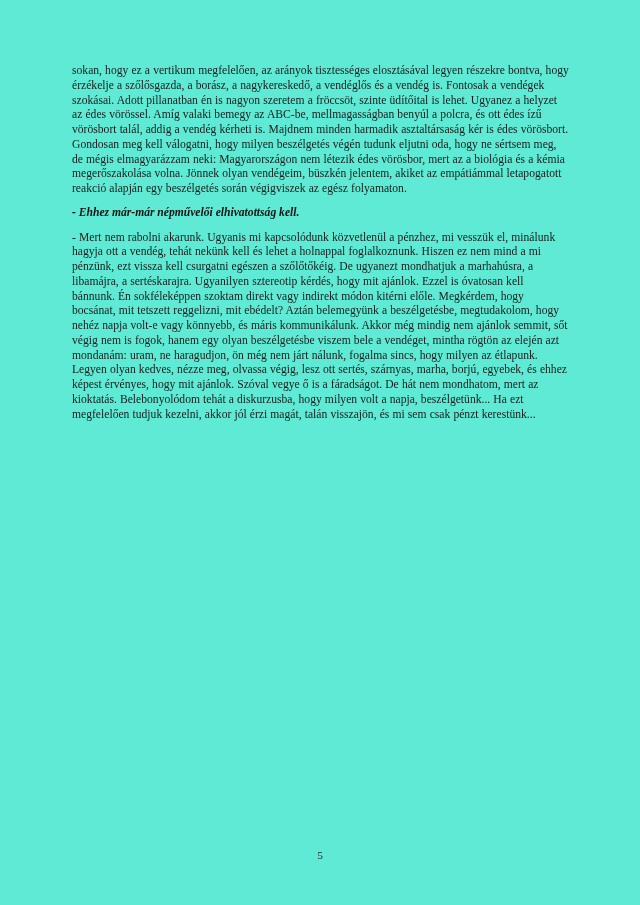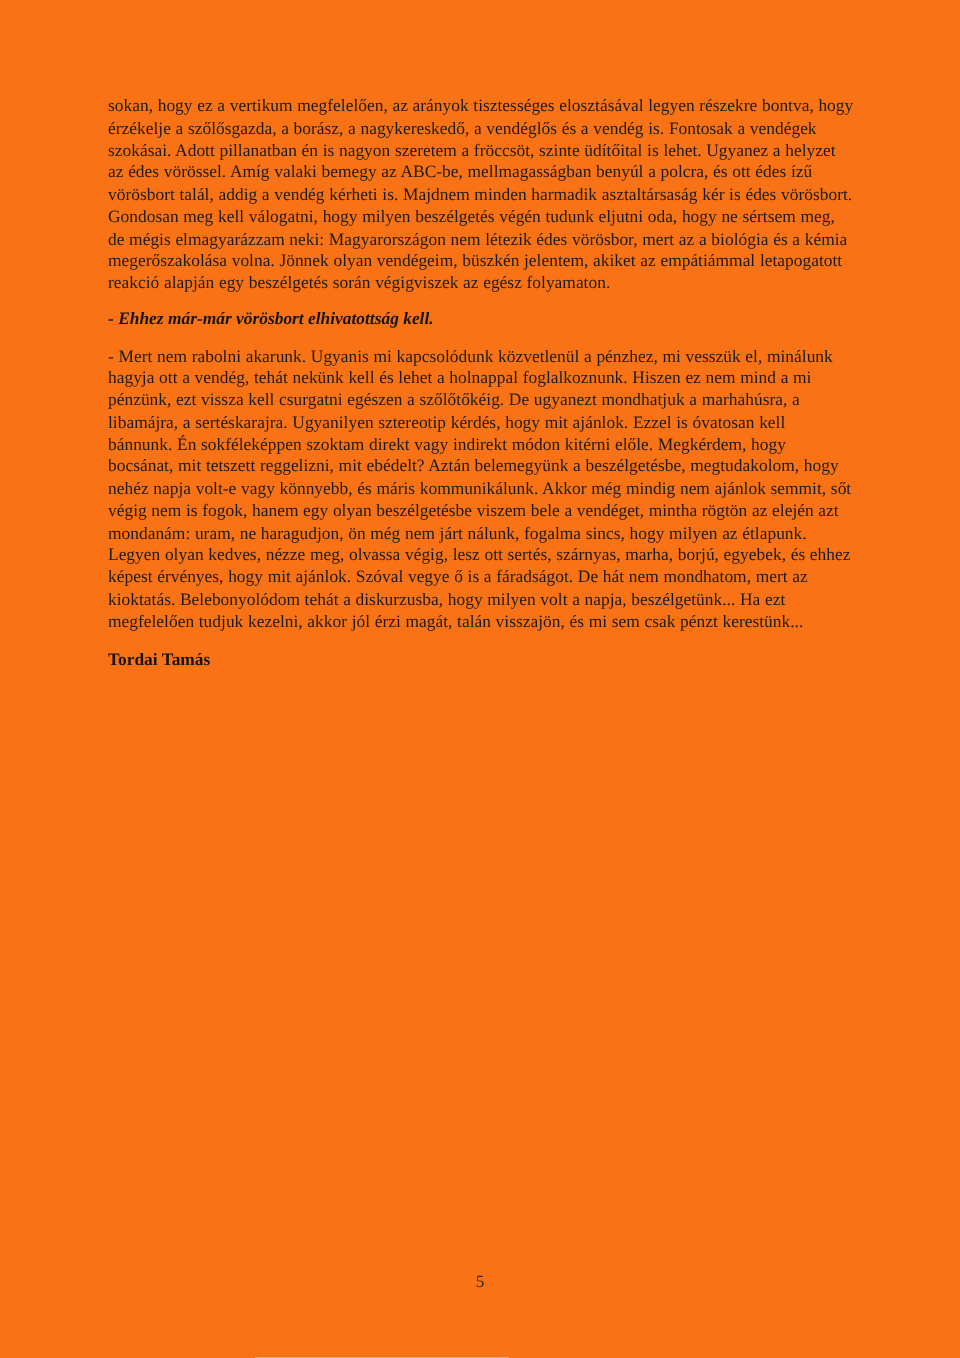--- a/index.html
+++ b/index.html
@@ -12,21 +12,21 @@
     height: 905px;
     position: relative;
     font-family: "Liberation Serif", "DejaVu Serif", serif;
     color: #1a1a1a;
     overflow: hidden;
   }
 
   .page {
     position: absolute;
     inset: 0;
-    background: #f97316;
+    background: #5eead4;
     text-decoration: underline;
   }
 
   .text-column {
     position: absolute;
     left: 72px;
     top: 64px;
     width: 497px;
   }
 
@@ -70,23 +70,22 @@
 </style>
 </head>
 <body>
 
 <div class="page">
 
   <div class="text-column">
 
     <p class="body-par">sokan, hogy ez a vertikum megfelelően, az arányok tisztességes elosztásával legyen részekre bontva, hogy érzékelje a szőlősgazda, a borász, a nagykereskedő, a vendéglős és a vendég is. Fontosak a vendégek szokásai. Adott pillanatban én is nagyon szeretem a fröccsöt, szinte üdítőital is lehet. Ugyanez a helyzet az édes vörössel. Amíg valaki bemegy az ABC-be, mellmagasságban benyúl a polcra, és ott édes ízű vörösbort talál, addig a vendég kérheti is. Majdnem minden harmadik asztaltársaság kér is édes vörösbort. Gondosan meg kell válogatni, hogy milyen beszélgetés végén tudunk eljutni oda, hogy ne sértsem meg, de mégis elmagyarázzam neki: Magyarországon nem létezik édes vörösbor, mert az a biológia és a kémia megerőszakolása volna. Jönnek olyan vendégeim, büszkén jelentem, akiket az empátiámmal letapogatott reakció alapján egy beszélgetés során végigviszek az egész folyamaton.</p>
 
-    <p class="question">- Ehhez már-már vörösbort elhivatottság kell.</p>
+    <p class="question">- Ehhez már-már népművelői elhivatottság kell.</p>
 
     <p class="body-par">- Mert nem rabolni akarunk. Ugyanis mi kapcsolódunk közvetlenül a pénzhez, mi vesszük el, minálunk hagyja ott a vendég, tehát nekünk kell és lehet a holnappal foglalkoznunk. Hiszen ez nem mind a mi pénzünk, ezt vissza kell csurgatni egészen a szőlőtőkéig. De ugyanezt mondhatjuk a marhahúsra, a libamájra, a sertéskarajra. Ugyanilyen sztereotip kérdés, hogy mit ajánlok. Ezzel is óvatosan kell bánnunk. Én sokféleképpen szoktam direkt vagy indirekt módon kitérni előle. Megkérdem, hogy bocsánat, mit tetszett reggelizni, mit ebédelt? Aztán belemegyünk a beszélgetésbe, megtudakolom, hogy nehéz napja volt-e vagy könnyebb, és máris kommunikálunk. Akkor még mindig nem ajánlok semmit, sőt végig nem is fogok, hanem egy olyan beszélgetésbe viszem bele a vendéget, mintha rögtön az elején azt mondanám: uram, ne haragudjon, ön még nem járt nálunk, fogalma sincs, hogy milyen az étlapunk. Legyen olyan kedves, nézze meg, olvassa végig, lesz ott sertés, szárnyas, marha, borjú, egyebek, és ehhez képest érvényes, hogy mit ajánlok. Szóval vegye ő is a fáradságot. De hát nem mondhatom, mert az kioktatás. Belebonyolódom tehát a diskurzusba, hogy milyen volt a napja, beszélgetünk... Ha ezt megfelelően tudjuk kezelni, akkor jól érzi magát, talán visszajön, és mi sem csak pénzt kerestünk...</p>
 
-    <p class="signature">Tordai Tamás</p>
 
   </div>
 
   <div class="page-number">5</div>
 
 </div>
 
 </body></html>

